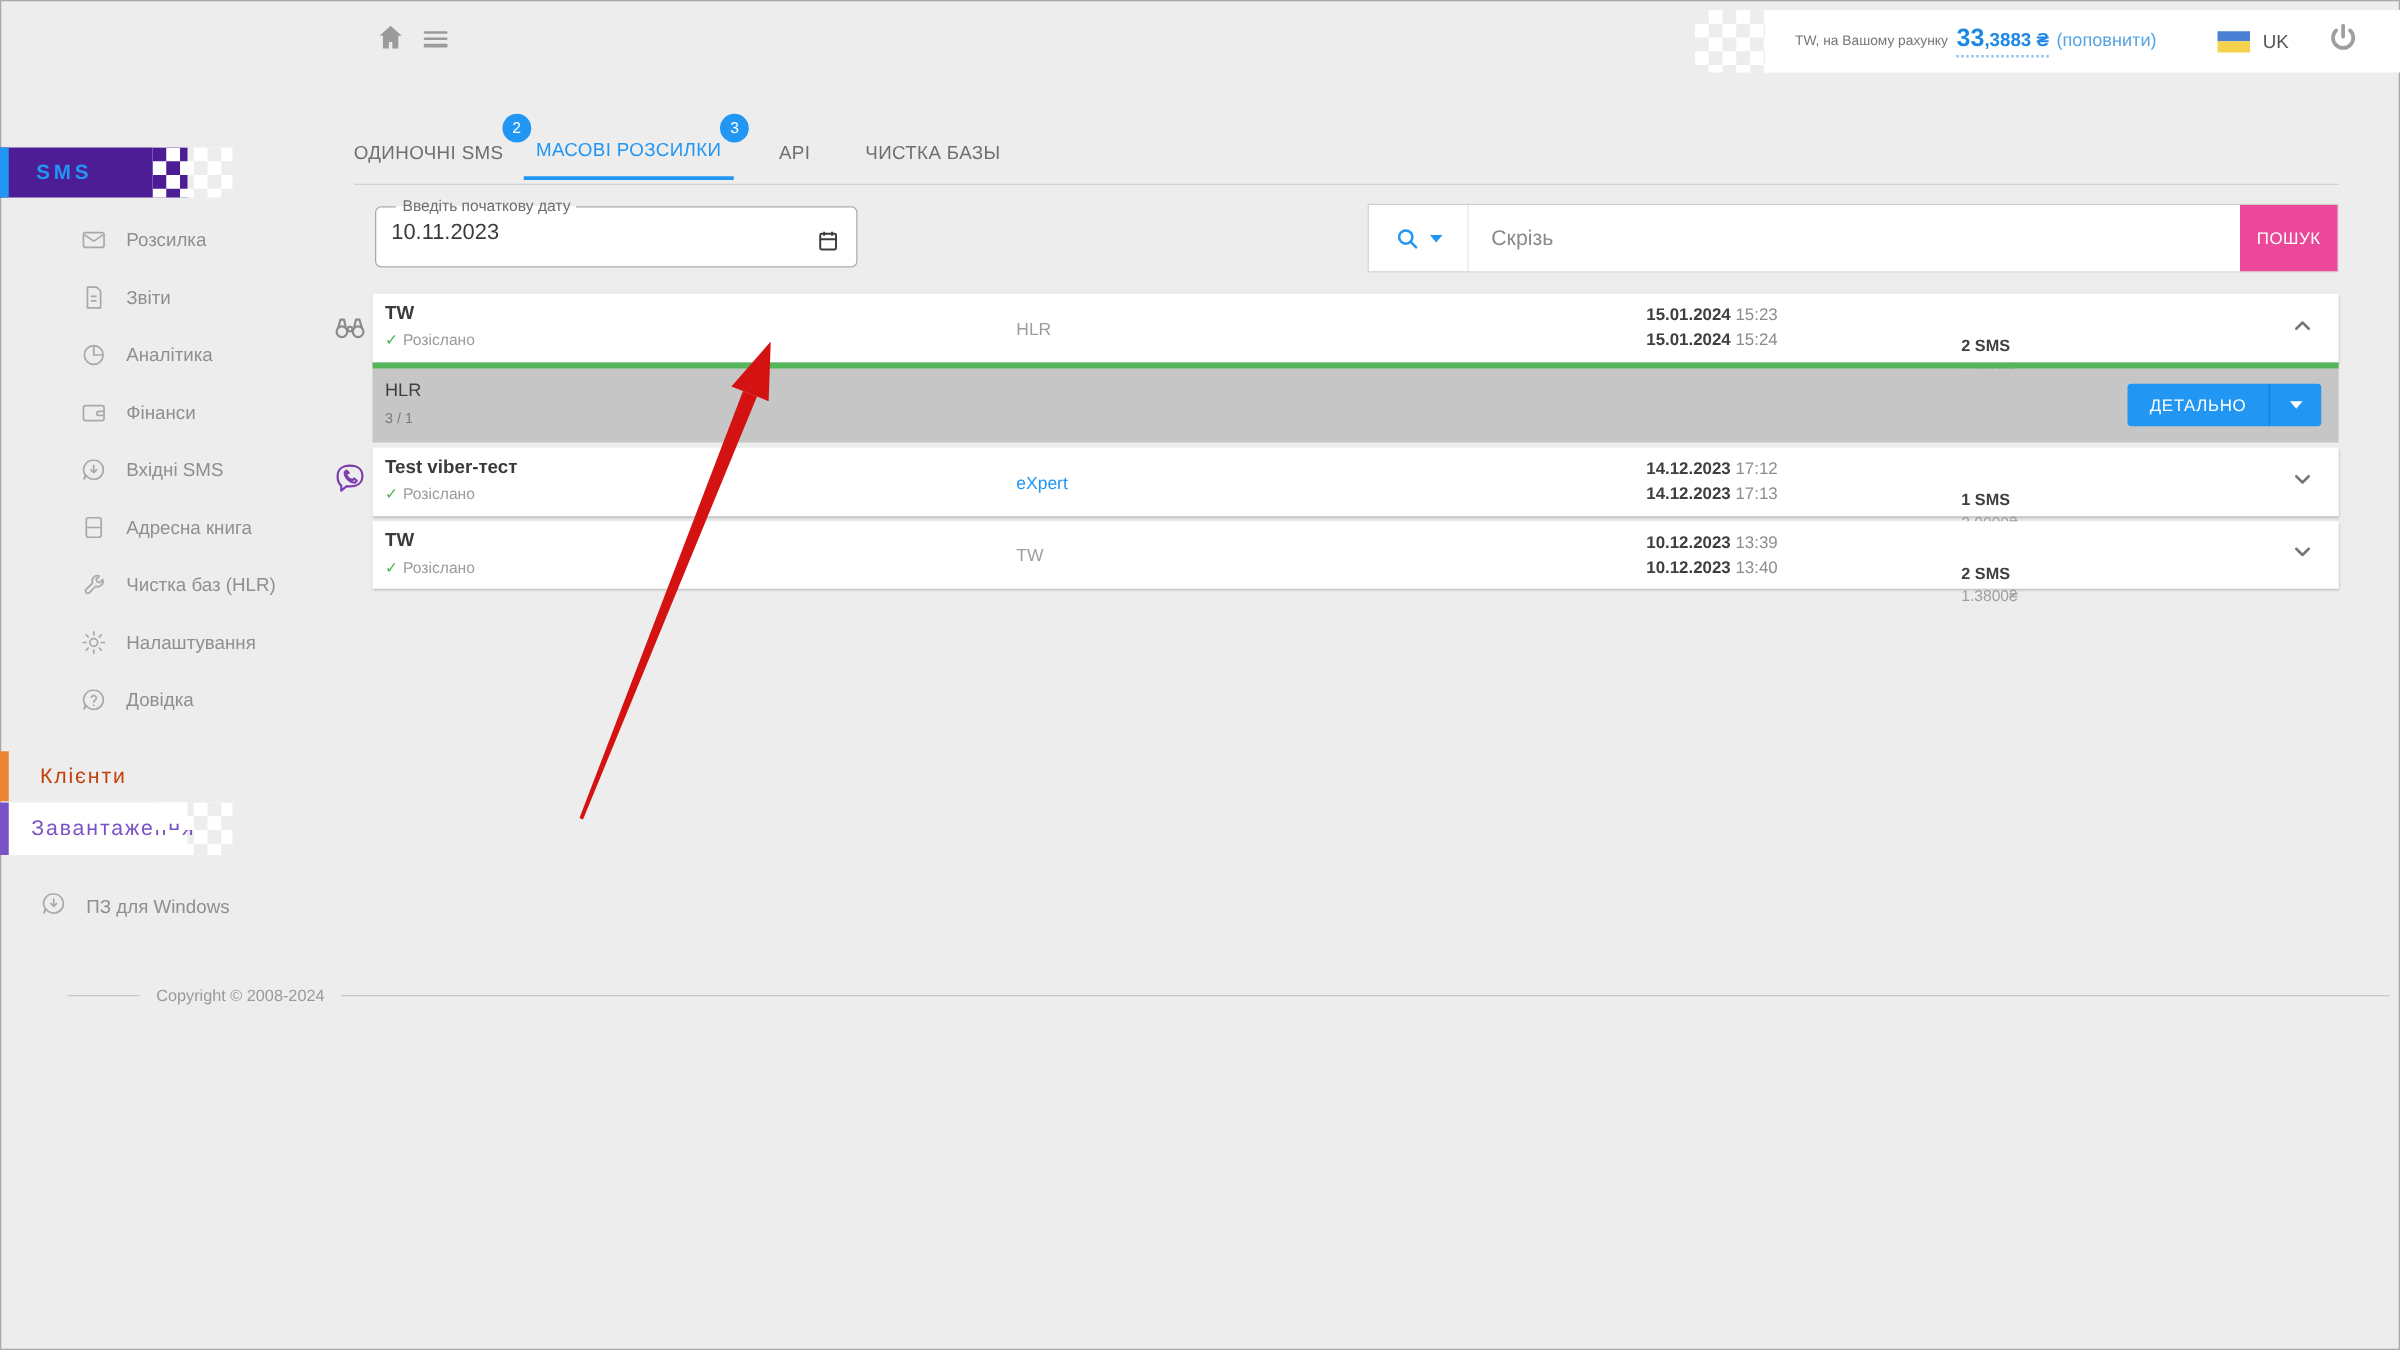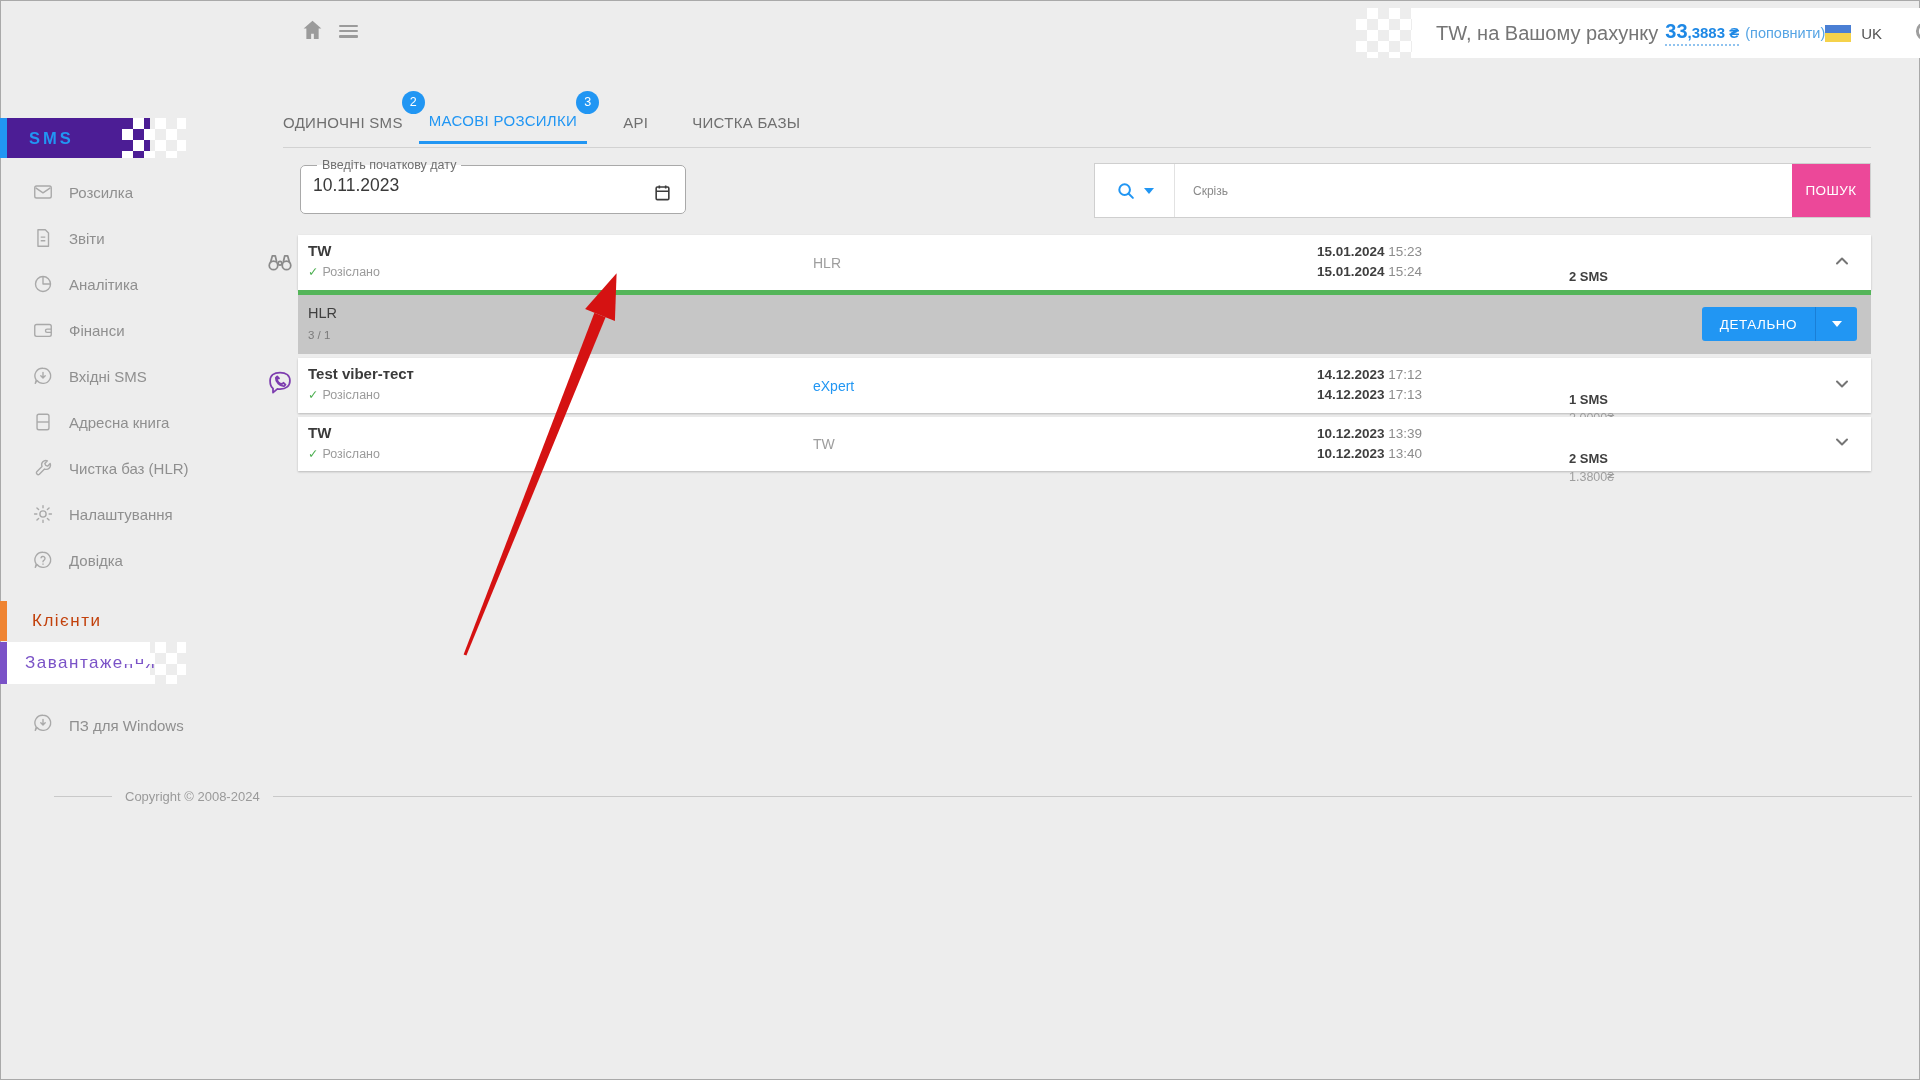--- a/index.html
+++ b/index.html
@@ -10,38 +10,38 @@
   .checker { background: conic-gradient(#fff 0 25%, transparent 0 50%, #fff 0 75%, transparent 0); background-size:22px 22px; position:absolute; pointer-events:none; }
 
   
   .icon-btn { position:absolute; cursor:pointer; color:#9b9b9b; }
   #home-btn { left:300px; top:17px; }
   #burger-btn { left:339px; top:22px; }
   #burger-btn .bar { width:19px; height:2.6px; background:#9b9b9b; margin:2.6px 0; border-radius:1px; }
 
   #account-panel { position:absolute; left:1412px; top:8px; right:0; height:50px; background:#fff; display:flex; align-items:center; }
   #account-checker { left:1356px; top:8px; width:62px; height:50px; }
-  #account-panel .acct-text { margin-left:24px; font-size:20px; color:#757575; white-space:nowrap; }
+  #account-panel .acct-text { margin-left:24px; font-size:11px; color:#757575; white-space:nowrap; }
   .balance { margin-left:7px; color:#1e88e5; border-bottom:2px dotted #90c3ef; padding-bottom:1px; cursor:pointer; white-space:nowrap; }
   .balance .whole { font-size:20px; font-weight:bold; }
   .balance .frac  { font-size:15px; font-weight:bold; }
   .topup { margin-left:6px; font-size:14.5px; color:#55a4e4; cursor:pointer; white-space:nowrap; }
   .lang { display:flex; align-items:center; margin-left:auto; cursor:pointer; }
   .flag { width:26px; height:17px; display:flex; flex-direction:column; margin-right:10px; }
   .flag .b { flex:1; background:#4a7fd4; } .flag .y { flex:1; background:#f5d24b; }
   .lang-code { font-size:15px; color:#555; }
   #power-btn { position:relative; margin-left:30px; margin-right:32px; cursor:pointer; }
 
   
   #sms-header { position:absolute; left:0; top:118px; width:150px; height:40px; background:#4c1d95; border-left:7px solid #2196f3; display:flex; align-items:center; cursor:pointer; }
   #sms-header span { margin-left:22px; color:#2196f3; font-size:16.5px; font-weight:bold; letter-spacing:3px; }
   #sms-checker { left:122px; top:118px; width:64px; height:40px; }
 
   #side-nav { position:absolute; left:0; top:169px; width:262px; list-style:none; }
-  #side-nav li { height:46px; display:flex; align-items:center; padding-left:32px; cursor:pointer; color:#9b9b9b; }
+  #side-nav li { height:46px; display:flex; align-items:center; padding-left:32px; cursor:pointer; color:#9b9b9b;margin-left:32px; }
   #side-nav li svg { flex:0 0 22px; }
   #side-nav li span { margin-left:15px; font-size:15px; color:#8f8f8f; }
 
   #clients-link { position:absolute; left:0; top:601px; height:40px; border-left:7px solid #ef8432; display:flex; align-items:center; padding-left:25px; cursor:pointer; }
   #clients-link span { color:#c2410c; font-size:17px; letter-spacing:1.5px; }
   #downloads-link { position:absolute; left:0; top:642px; width:150px; height:42px; background:#fff; border-left:7px solid #7a52c7; display:flex; align-items:center; padding-left:18px; cursor:pointer; }
   #downloads-link span { color:#7a52c7; font-size:17px; letter-spacing:1.5px; }
   #downloads-checker { left:122px; top:642px; width:64px; height:42px; }
 
   #windows-link { position:absolute; left:0; top:700px; height:34px; display:flex; align-items:flex-end; padding-left:32px; cursor:pointer; color:#9b9b9b; }
@@ -67,21 +67,21 @@
   fieldset.date-field { position:absolute; top:158px; height:56px; background:#fff; border:1px solid #a9a9a9; border-radius:5px; padding:0 12px; }
   fieldset.date-field legend { font-size:12.5px; color:#6e6e6e; padding:0 5px; margin-left:4px; }
   fieldset.date-field .date-value { margin-top:3px; font-size:17.5px; color:#3a3a3a; cursor:text; }
   #date-from { left:300px; width:386px; }
   #date-to   { left:698px; width:377px; }
   .cal-icon { position:absolute; right:13px; top:11px; cursor:pointer; }
 
   #search-group { position:absolute; left:1094px; top:163px; width:777px; height:55px; background:#fff; border:1px solid #cfcfcf; display:flex; align-items:stretch; }
   #search-type { width:80px; display:flex; align-items:center; justify-content:center; gap:7px; border-right:1px solid #e2e2e2; cursor:pointer; }
   .caret-down-blue { width:0; height:0; border-left:5px solid transparent; border-right:5px solid transparent; border-top:6px solid #2196f3; }
-  #search-input { flex:1; border:none; outline:none; font-size:12px; color:#ef4444; padding:0 18px; font-family:inherit; }
+  #search-input { flex:1; border:none; outline:none; font-size:17px; color:#ef4444; padding:0 18px; font-family:inherit; }
   #search-input::placeholder { color:#8a8a8a; opacity:1; }
   #search-btn { width:78px; border:none; background:#ec4899; color:#fff; font-size:13.5px; letter-spacing:0.4px; cursor:pointer; font-family:inherit; }
 
   
   #rows { position:absolute; left:298px; top:0; width:1573px; height:1080px; pointer-events:none; }
   #rows > * { pointer-events:auto; }
   .camp-row { position:absolute; left:0; width:1573px; background:#fff; box-shadow:0 1px 2px rgba(0,0,0,0.22); cursor:pointer; }
   .row-title { position:absolute; left:10px; top:7px; }
   .row-title .t { font-size:15px; font-weight:bold; color:#3a3a3a; }
   .row-status { margin-top:5px; font-size:12.5px; color:#9b9b9b; }

